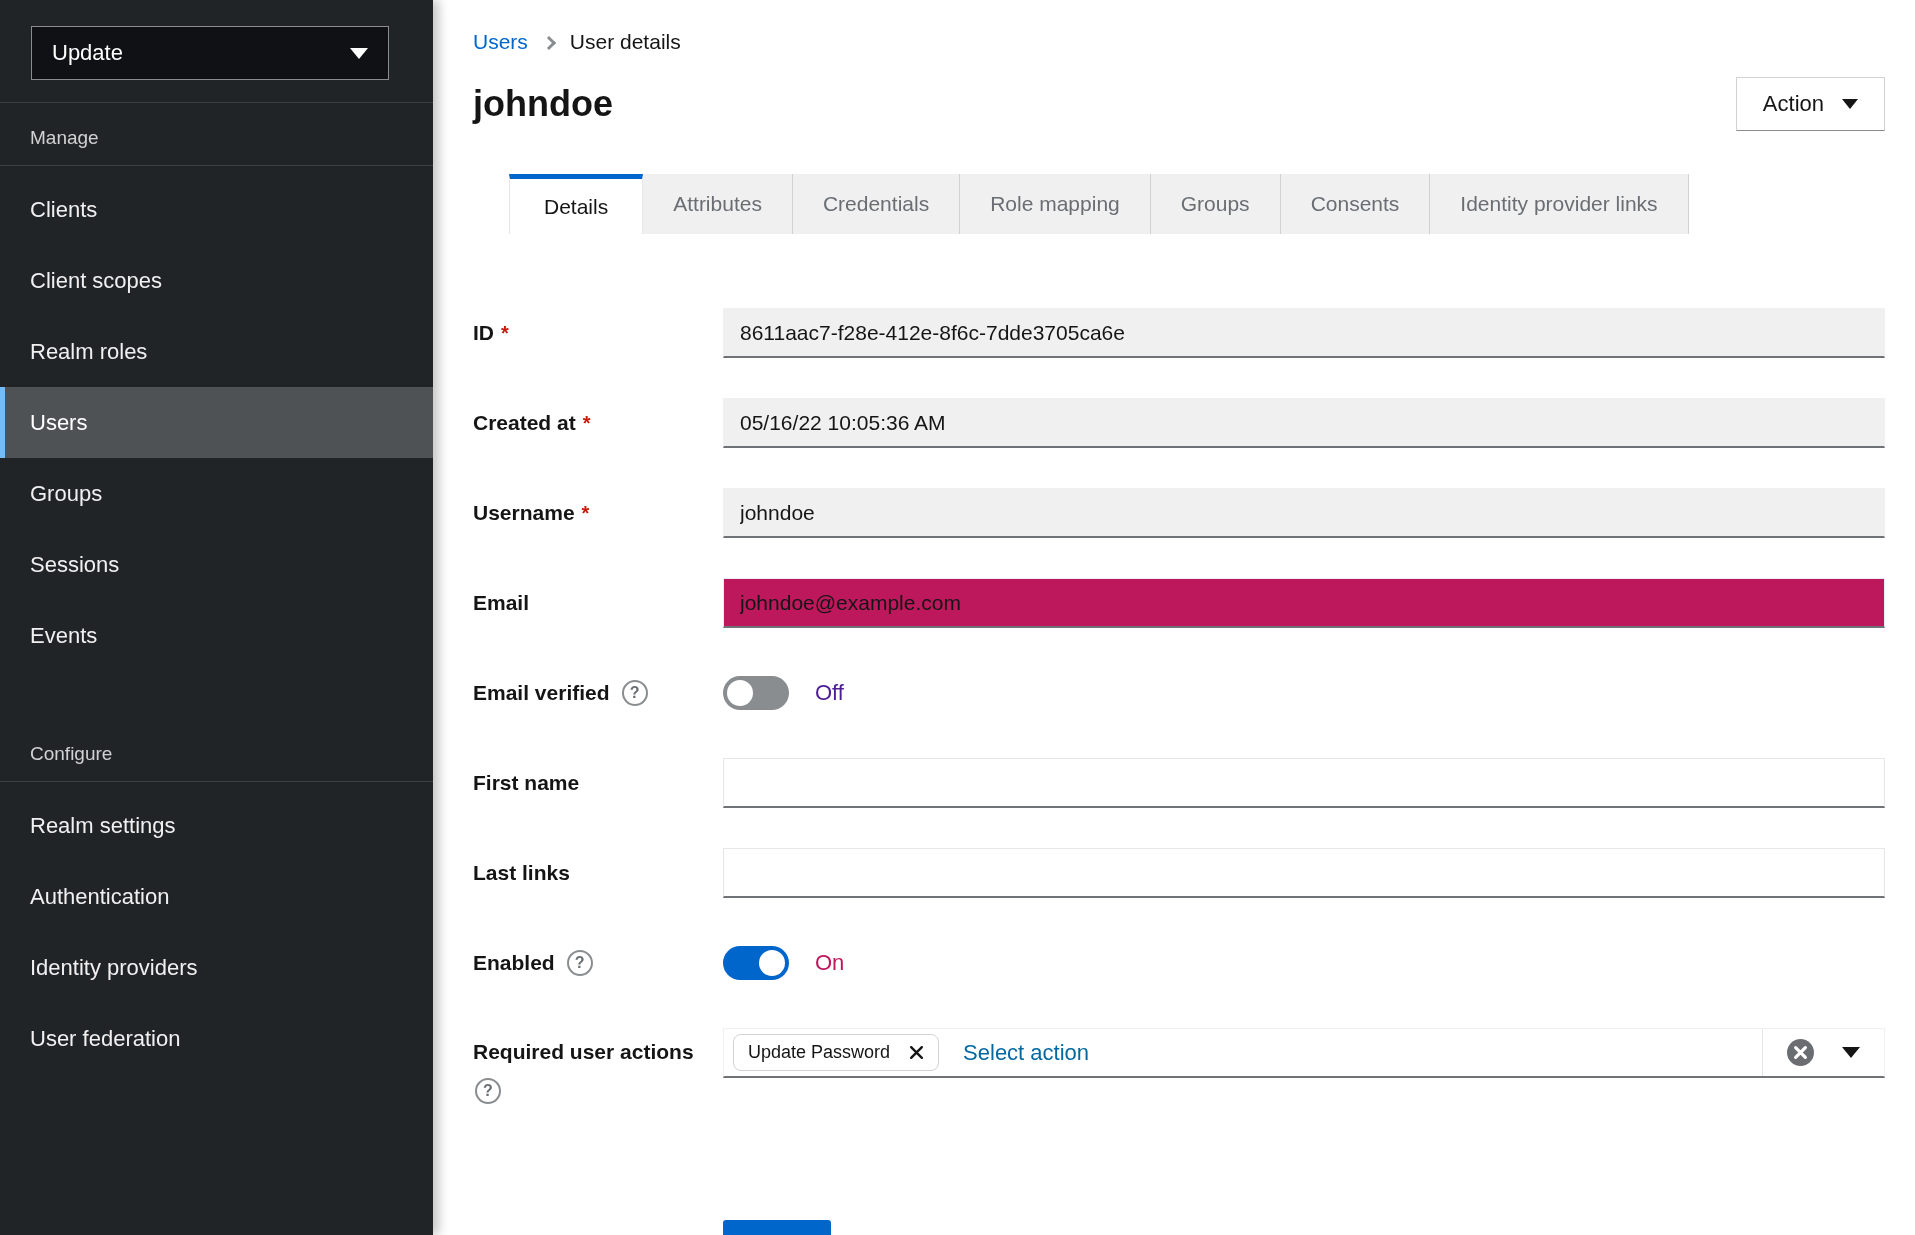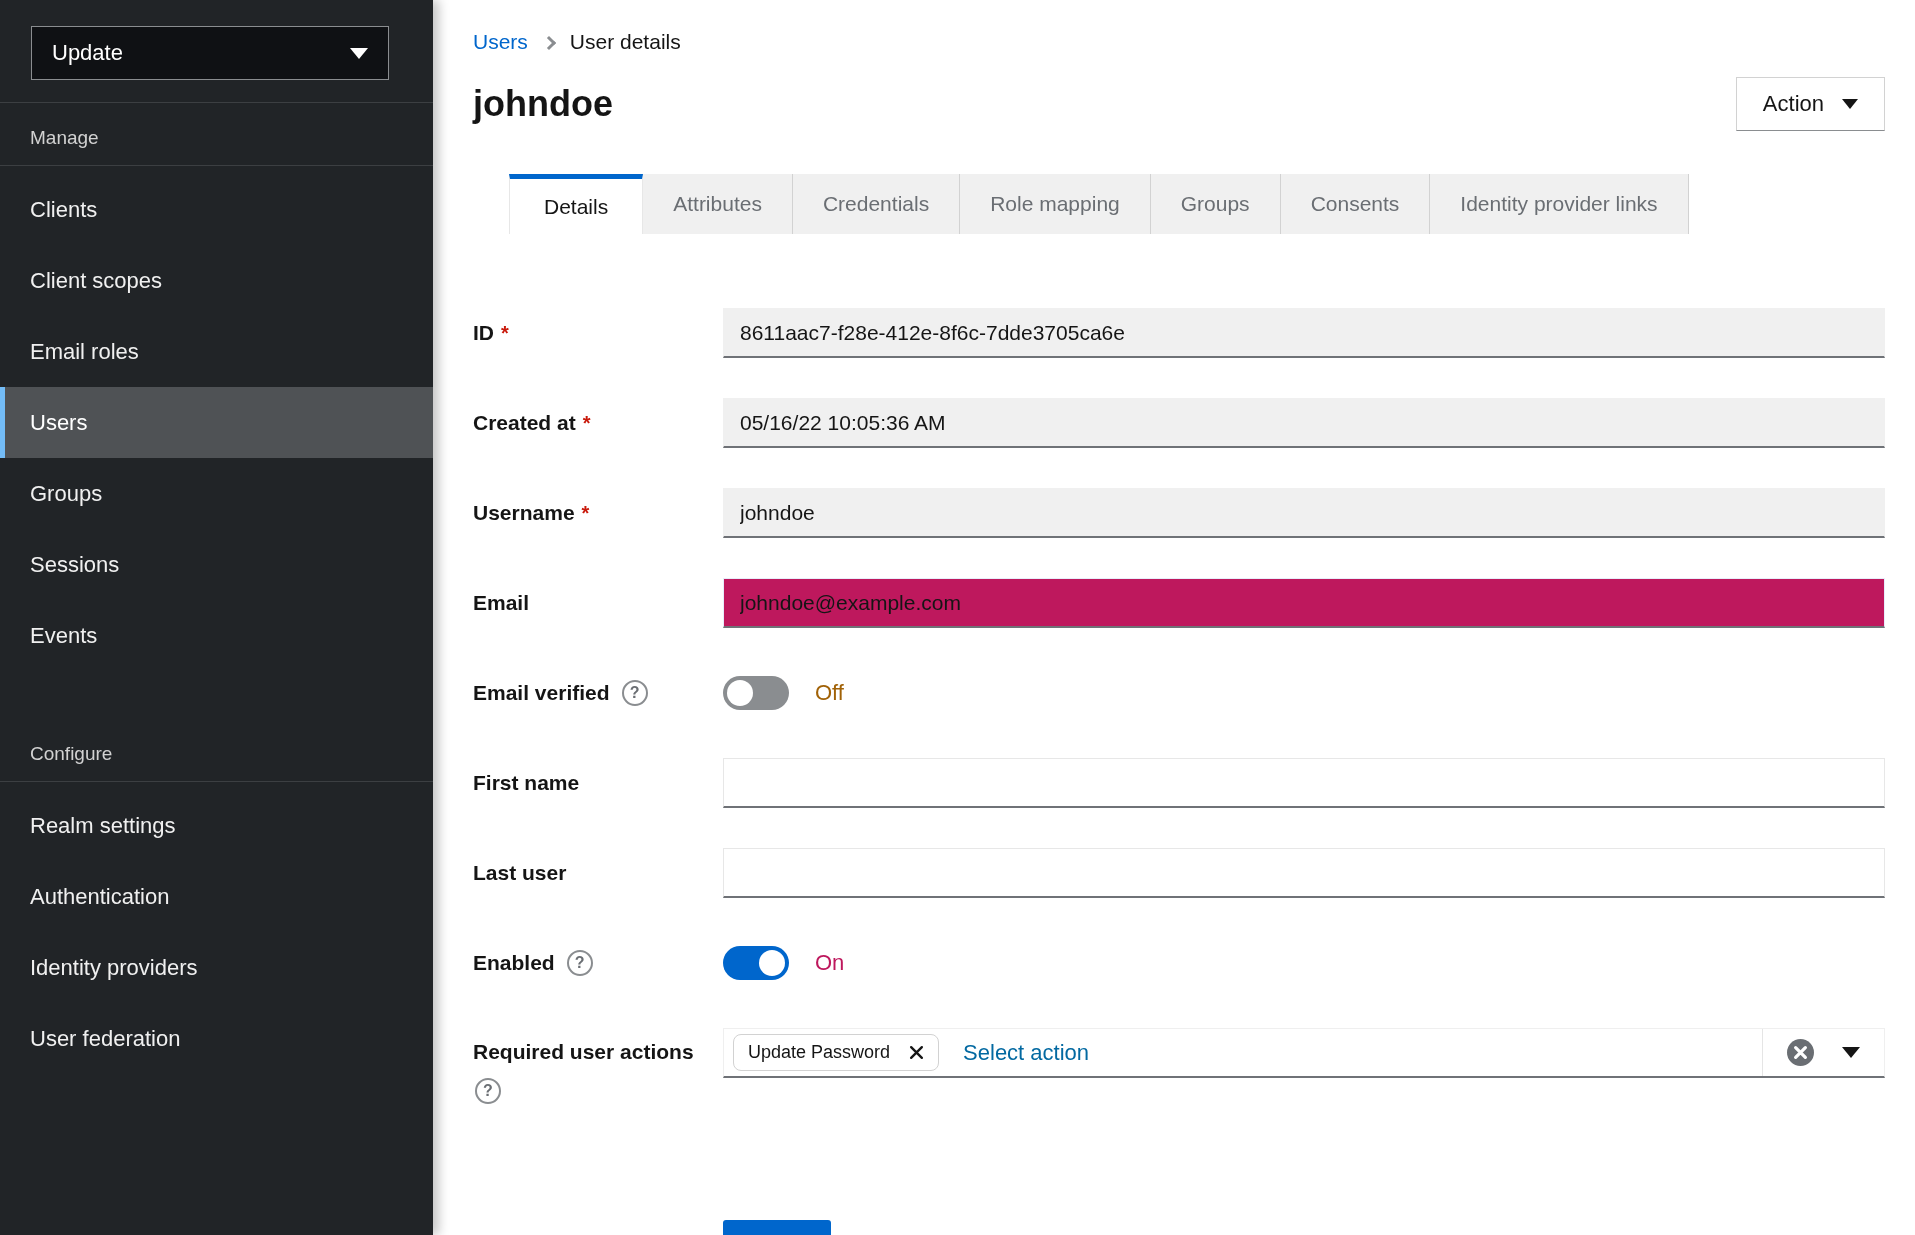--- a/index.html
+++ b/index.html
@@ -125,21 +125,21 @@
     width:66px; height:34px; border-radius:17px; background:#8a8d90;
     position:relative; cursor:pointer; flex:none;
   }
   .toggle .knob {
     width:26px; height:26px; border-radius:50%; background:#ffffff;
     position:absolute; top:4px; left:4px;
   }
   .toggle.on { background:#0066cc; }
   .toggle.on .knob { left:auto; right:4px; }
   .toggle-state { font-size:22px; margin-left:26px; }
-  .toggle-state.off { color:#a16207; }
+  .toggle-state.off { color:#4c1d95; }
   .toggle-state.on { color:#be185d; }
 
   .multiselect {
     width:100%; height:50px; display:flex; align-items:center;
     background:#ffffff; border:1px solid #efefef; border-bottom:2px solid #6f7277;
     padding-left:9px;
   }
   .chip {
     display:inline-flex; align-items:center; gap:19px;
     border:1px solid #d2d2d2; border-radius:8px; background:#ffffff;
@@ -173,21 +173,21 @@
   <div class="realm-selector">
     <span class="realm-label">Update</span>
     <span class="caret-down-white"></span>
   </div>
   <div class="sidebar-divider"></div>
 
   <nav>
     <div class="nav-section-title">Manage</div>
     <a class="nav-item">Clients</a>
     <a class="nav-item">Client scopes</a>
-    <a class="nav-item">Email roles</a>
+    <a class="nav-item">Realm roles</a>
     <a class="nav-item selected">Users</a>
     <a class="nav-item">Groups</a>
     <a class="nav-item">Sessions</a>
     <a class="nav-item">Events</a>
 
     <div class="nav-section-title no-rule-top">Configure</div>
     <a class="nav-item">Realm settings</a>
     <a class="nav-item">Authentication</a>
     <a class="nav-item">Identity providers</a>
     <a class="nav-item">User federation</a>
@@ -270,21 +270,21 @@
     </div>
 
     <div class="form-row">
       <div class="form-label-cell">First name</div>
       <div class="form-control-cell">
         <input class="text-input" value="" style="">
       </div>
     </div>
 
     <div class="form-row">
-      <div class="form-label-cell">Last user</div>
+      <div class="form-label-cell">Last links</div>
       <div class="form-control-cell">
         <input class="text-input" value="" style="">
       </div>
     </div>
 
     <div class="form-row">
       <div class="form-label-cell label-inline">
         <span>Enabled</span>
         <span class="help-icon">?</span>
       </div>

